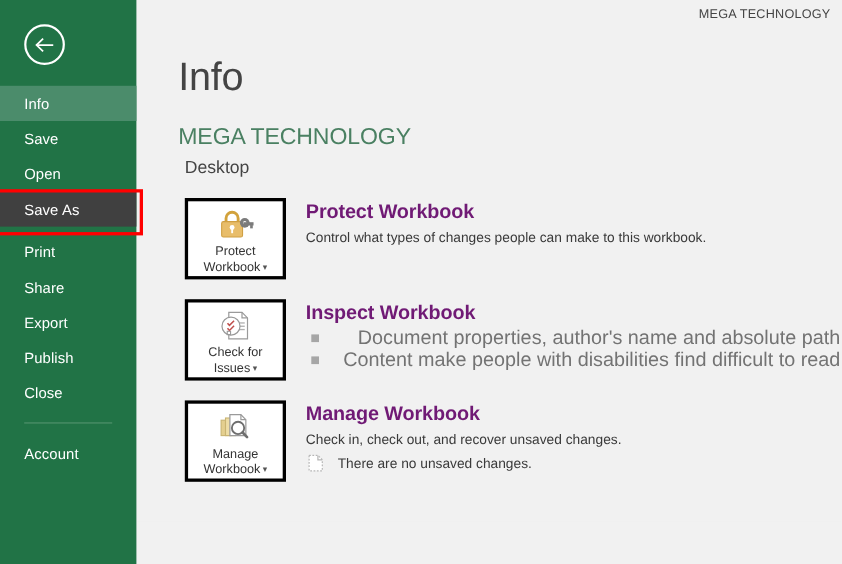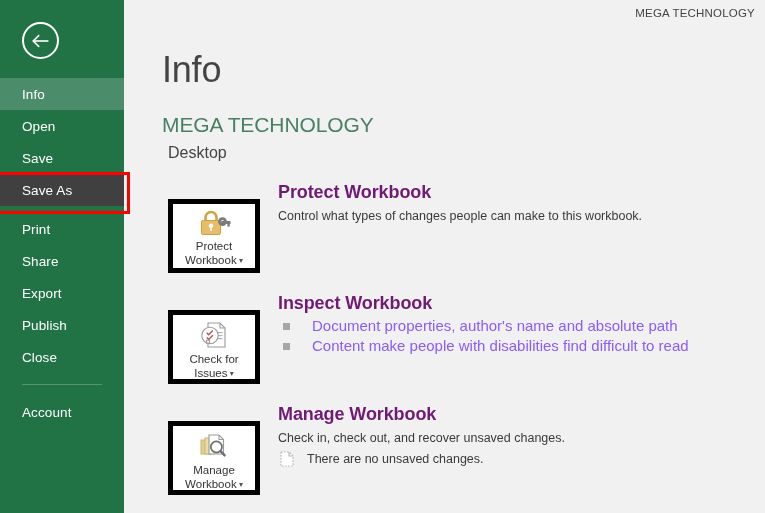--- a/index.html
+++ b/index.html
@@ -120,28 +120,27 @@
   .section {
     display: flex;
     align-items: flex-start;
     margin-top: 18px;
     margin-left: 6px;
   }
   .section-btn {
     flex: 0 0 auto;
     width: 92px; height: 74px;
     background: #ffffff;
-    border: 5px solid #000000;
+    border: 3px solid #000000;
     display: flex;
     flex-direction: column;
     align-items: center;
     justify-content: flex-start;
     padding-top: 6px;
     cursor: pointer;
-    margin-top: 19px;
   }
   .section-btn .glyph {
     height: 30px;
     display: flex; align-items: center; justify-content: center;
   }
   .section-btn .btn-label {
     margin-top: 3px;
     font-size: 11.5px;
     color: #333333;
     text-align: center;
@@ -163,23 +162,24 @@
   .section-desc {
     margin-top: 5px;
     font-size: 12.5px;
     color: #3a3a3a;
     line-height: 17px;
   }
   .bullet-list { margin-top: 2px; list-style: none; }
   .bullet-row {
     display: flex;
     align-items: center;
-    font-size: 15px;
-    color: #8b5cf6;
+    font-size: 18px;
+    color: #737373;
     line-height: 20px;
+    justify-content: space-between;
   }
   .sq-bullet {
     display: inline-block;
     width: 7px; height: 7px;
     background: #a6a6a6;
     margin-right: 22px;
     margin-left: 5px;
     flex: 0 0 auto;
   }
   .status-row {
@@ -212,24 +212,24 @@
         <path d="M8.2 1.2 L2.2 7 L8.2 12.8" fill="none" stroke="#ffffff" stroke-width="1.6"></path>
         <path d="M2.4 7 H17.4" fill="none" stroke="#ffffff" stroke-width="1.6"></path>
       </svg>
     </div>
 
     <div class="nav">
       <div class="nav-item active">
         <span>Info</span>
       </div>
       <div class="nav-item">
+        <span>Save</span>
+      </div>
+      <div class="nav-item">
         <span>Open</span>
-      </div>
-      <div class="nav-item">
-        <span>Save</span>
       </div>
       <div class="nav-item boxed">
         <span>Save As</span>
       </div>
       <div class="nav-item gap-top">
         <span>Print</span>
       </div>
       <div class="nav-item">
         <span>Share</span>
       </div>

